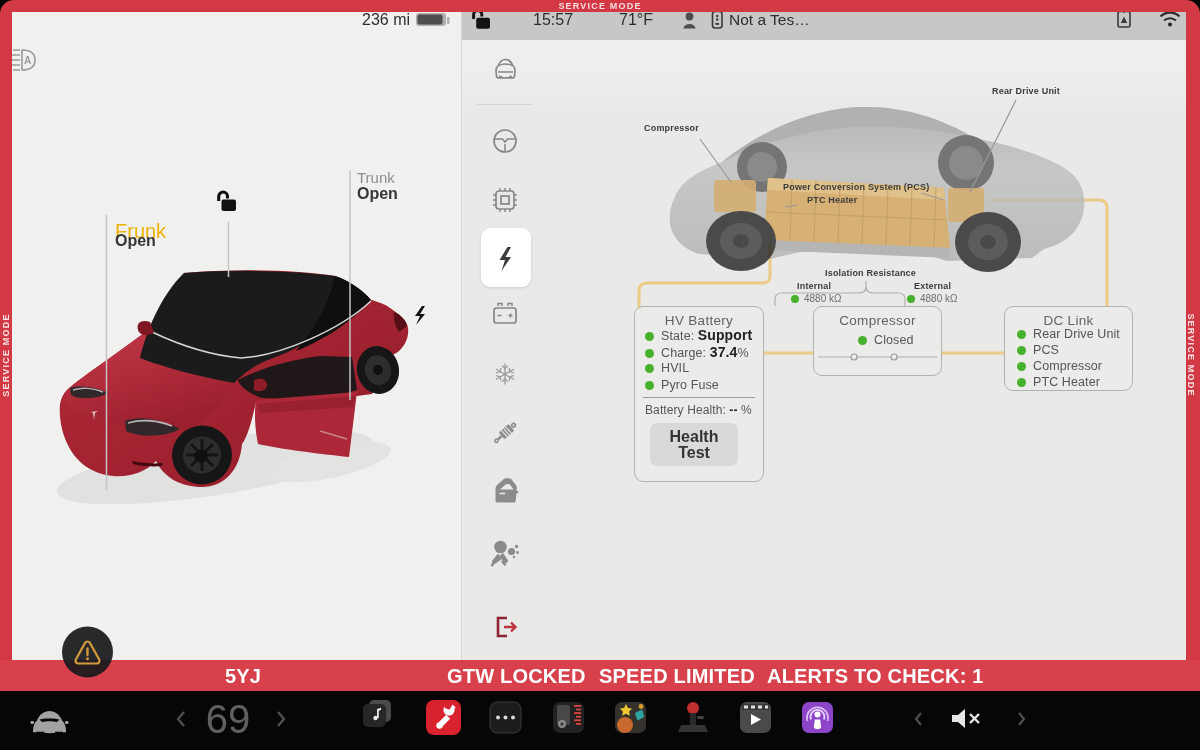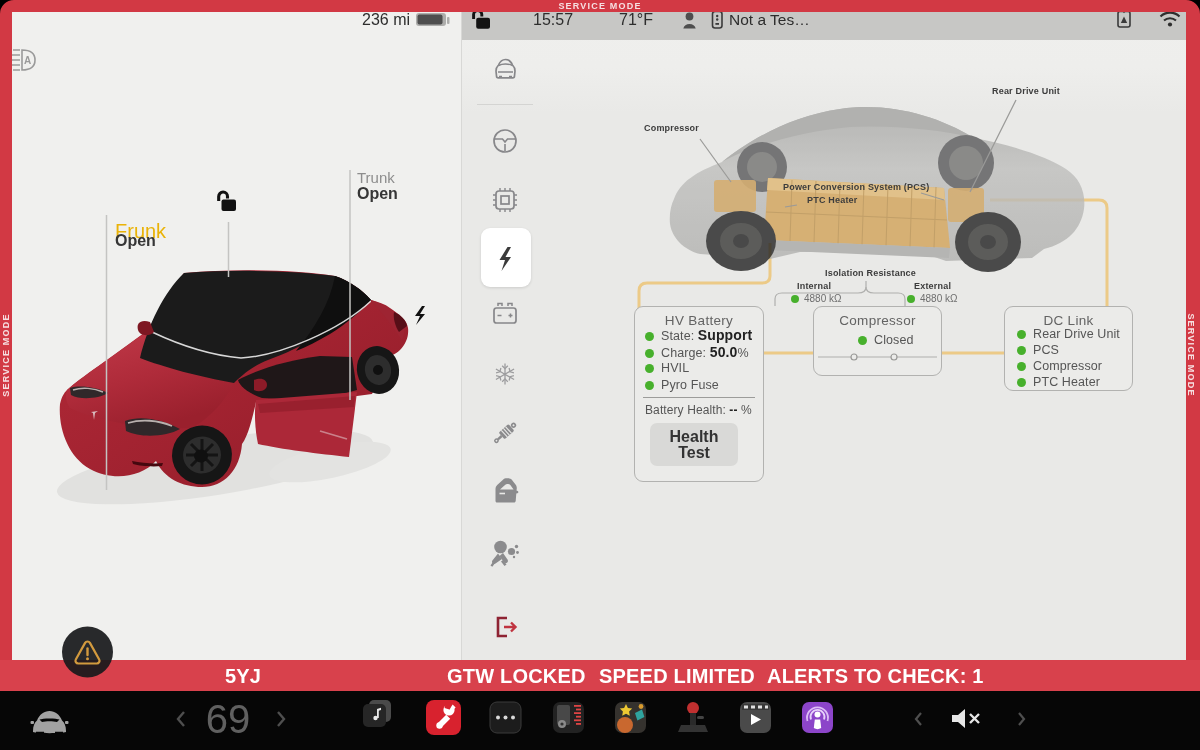--- a/index.html
+++ b/index.html
@@ -316,21 +316,21 @@
 <div class="abs dlabel" style="left:807px;top:195px;">PTC Heater</div>
 <div class="abs dlabel" style="left:825px;top:268px;">Isolation Resistance</div>
 <div class="abs dlabel" style="left:797px;top:281px;">Internal</div>
 <div class="abs dlabel" style="left:914px;top:281px;">External</div>
 <div class="abs glabel" style="left:791px;top:293px;"><span class="dot" style="width:8px;height:8px;margin-right:5px;"></span>4880 kΩ</div>
 <div class="abs glabel" style="left:907px;top:293px;"><span class="dot" style="width:8px;height:8px;margin-right:5px;"></span>4880 kΩ</div>
 
 <div class="abs card" style="left:634px;top:306px;width:128px;height:174px;">
   <div class="abs cardtitle" style="left:0;top:6px;width:128px;">HV Battery</div>
   <div class="abs item" style="left:10px;top:20px;"><span class="dot"></span>State: <b style="color:#222;font-size:14px;">Support</b></div>
-  <div class="abs item" style="left:10px;top:37px;"><span class="dot"></span>Charge: <b style="color:#222;font-size:14px;">50.0</b>%</div>
+  <div class="abs item" style="left:10px;top:37px;"><span class="dot"></span>Charge: <b style="color:#222;font-size:14px;">37.4</b>%</div>
   <div class="abs item" style="left:10px;top:54px;"><span class="dot"></span>HVIL</div>
   <div class="abs item" style="left:10px;top:71px;"><span class="dot"></span>Pyro Fuse</div>
   <div class="abs" style="left:8px;top:90px;width:112px;border-top:1px solid #9c9c9a;"></div>
   <div class="abs item" style="left:10px;top:96px;font-size:12px;">Battery Health: <b style="color:#222;">--</b> %</div>
   <div class="abs" style="left:15px;top:116px;width:88px;height:43px;background:#d9d9d7;border-radius:7px;text-align:center;font-weight:bold;font-size:16px;color:#333;line-height:16px;padding-top:6px;box-sizing:border-box;">Health<br>Test</div>
 </div>
 <div class="abs card" style="left:813px;top:306px;width:127px;height:68px;">
   <div class="abs cardtitle" style="left:0;top:6px;width:127px;">Compressor</div>
   <div class="abs item" style="left:44px;top:26px;"><span class="dot"></span>Closed</div>
   <svg class="abs" style="left:0px;top:43px;" width="127" height="14">

